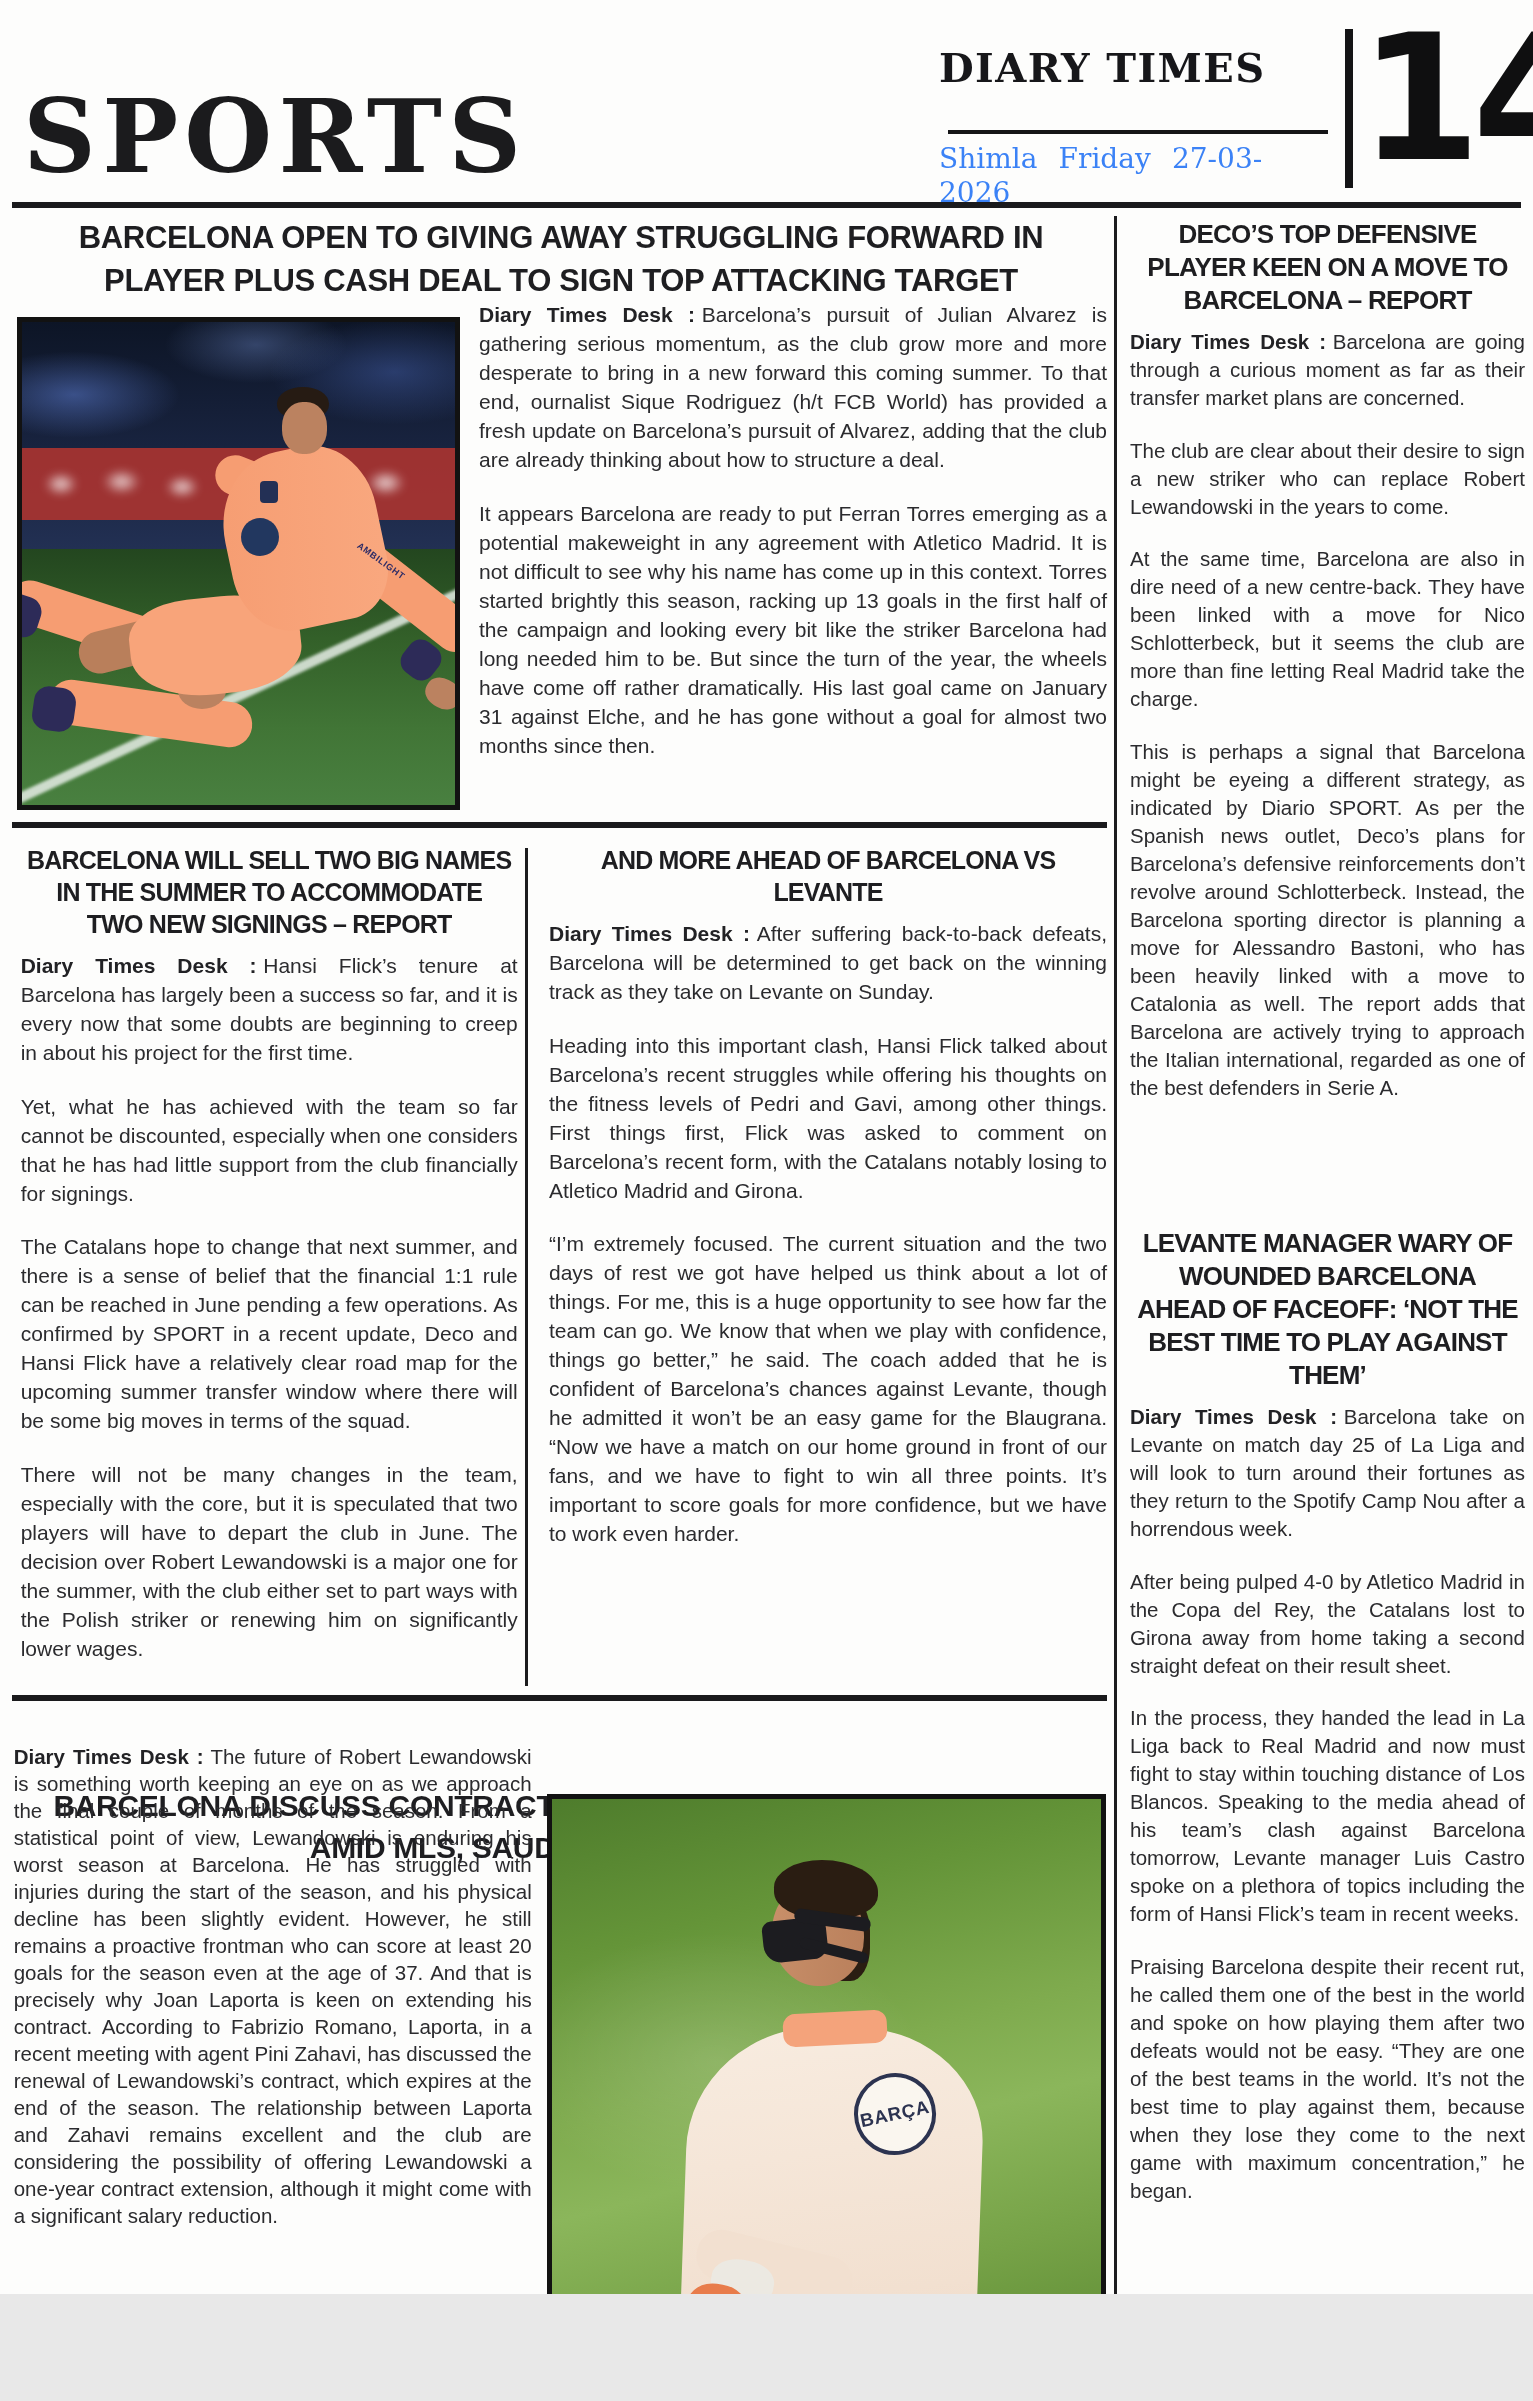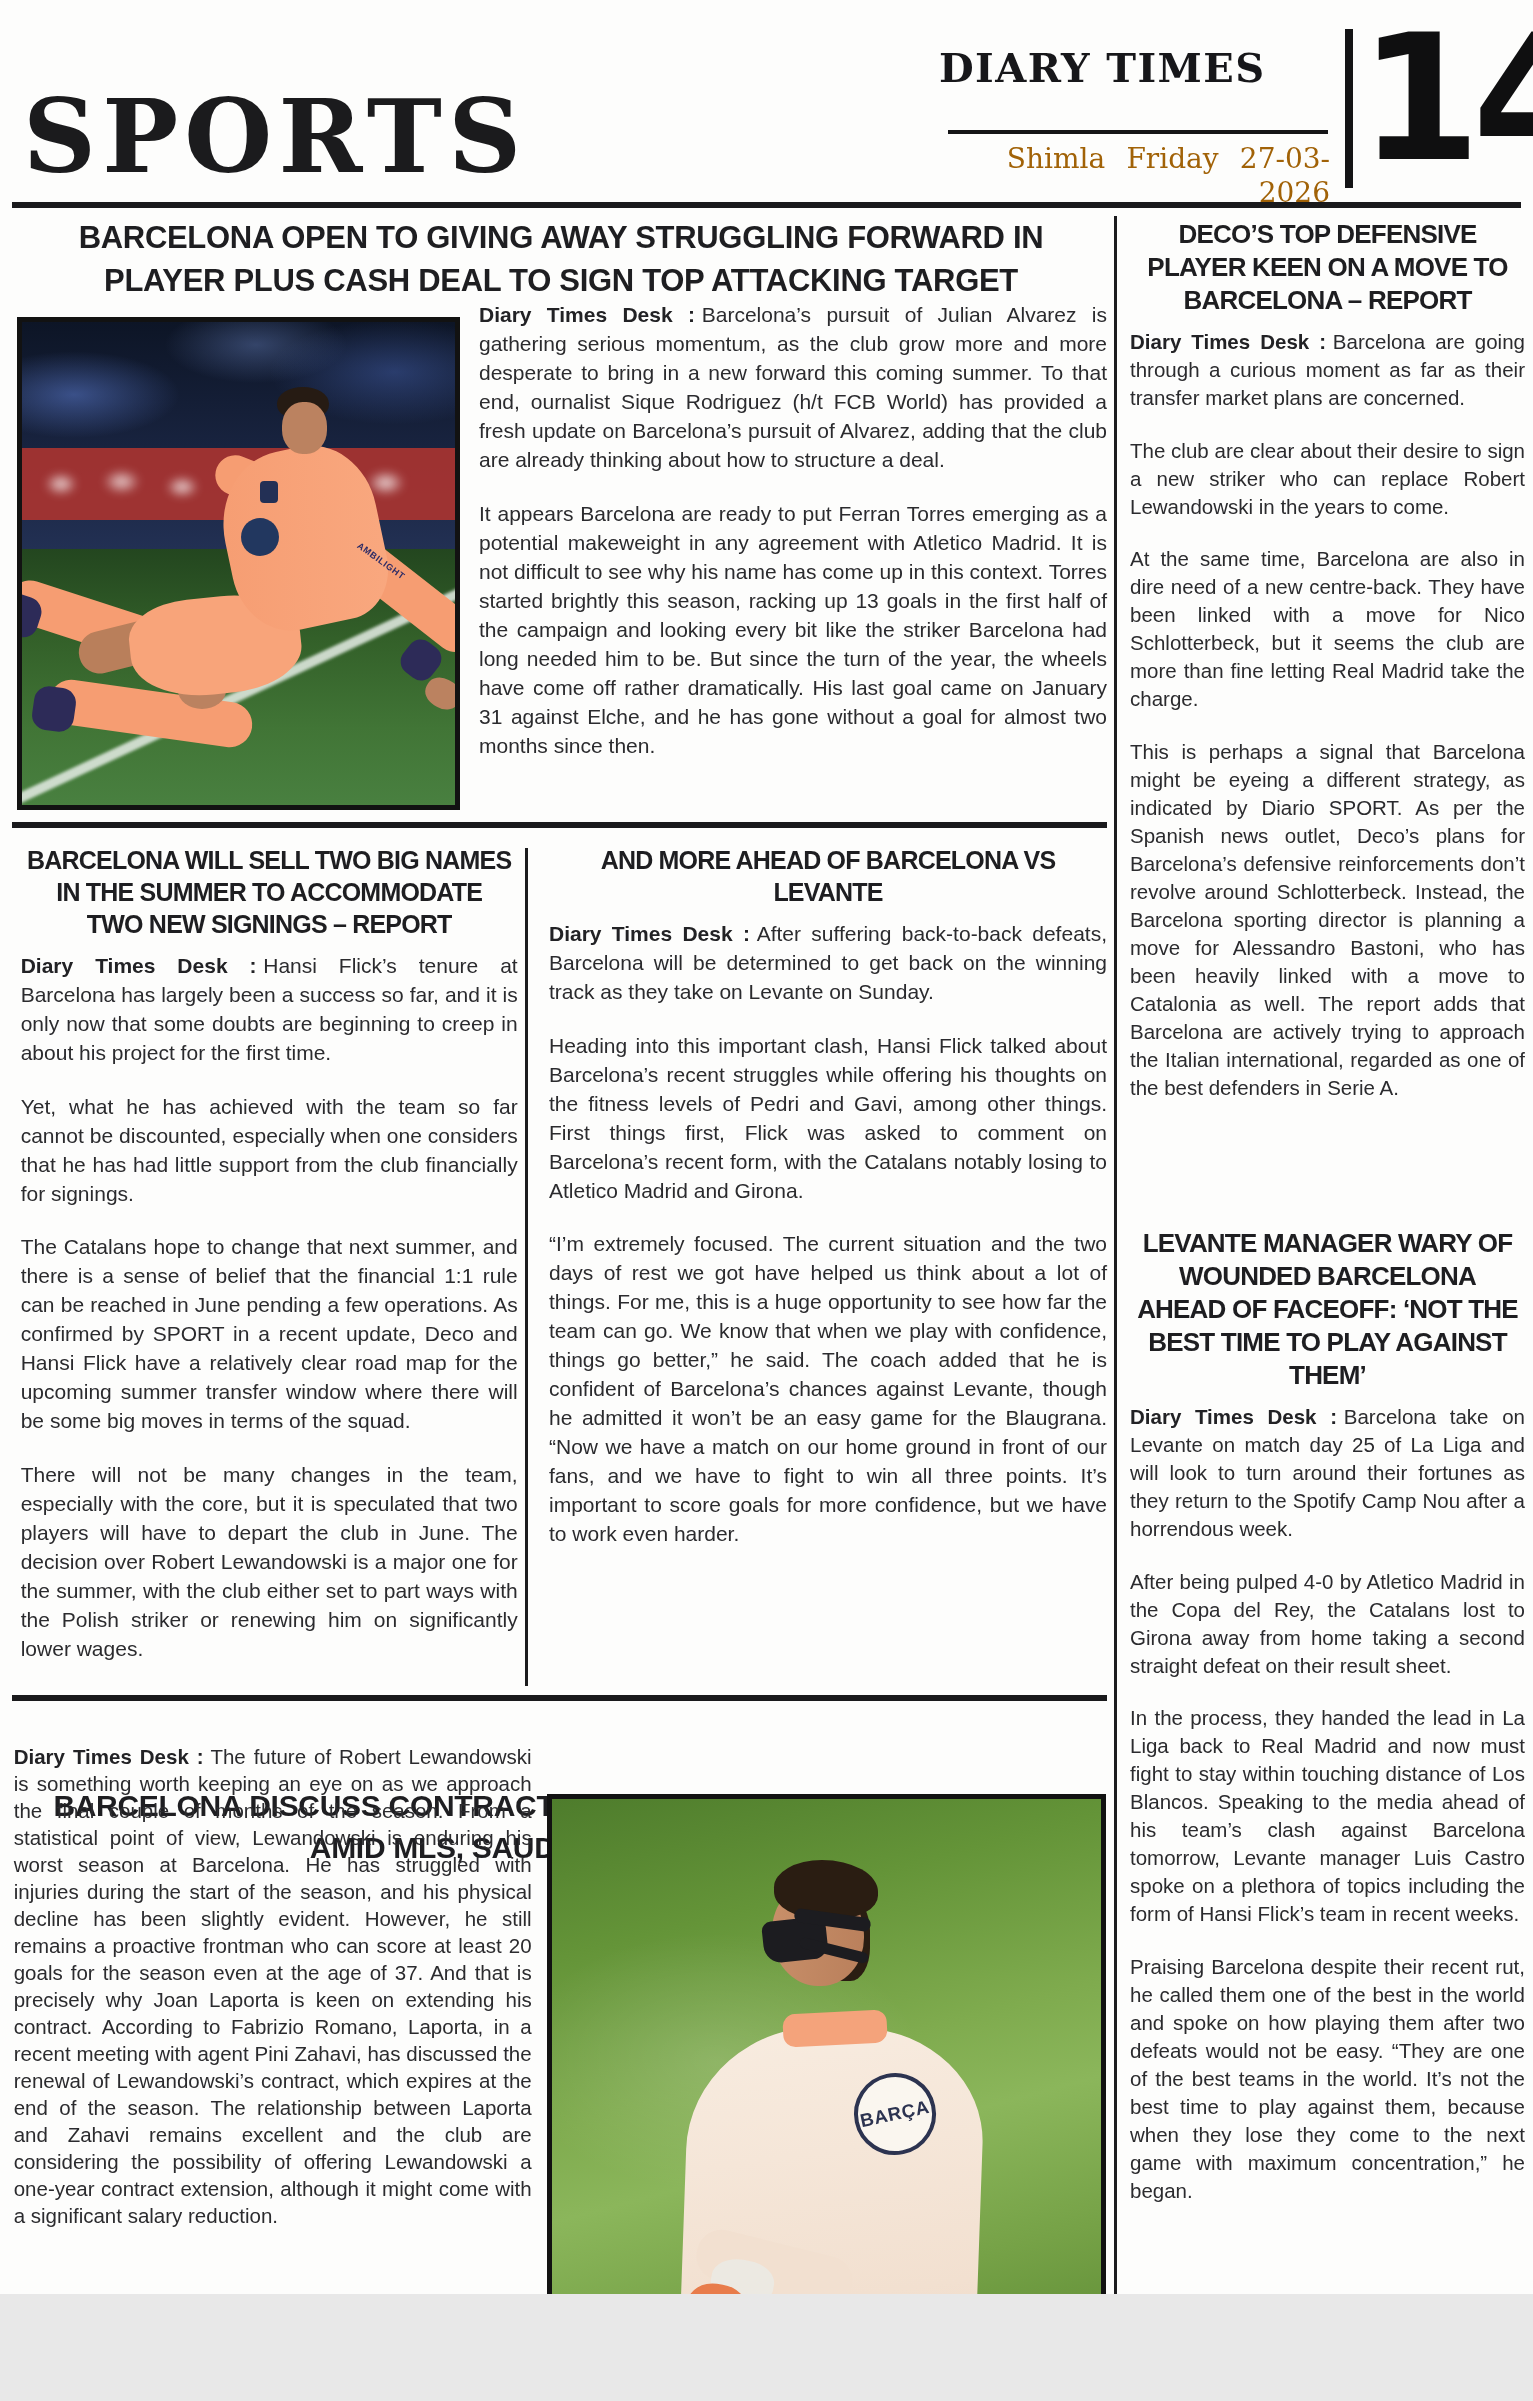--- a/index.html
+++ b/index.html
@@ -16,22 +16,22 @@
     left:23px; top:86px; font-family:"DejaVu Serif", serif;
     font-size:101px; line-height:1; font-weight:600; letter-spacing:6.2px; color:#1b1b1d;
   }
   .paper-name {
     left:939px; top:48px; width:391px; 
     font-family:"DejaVu Serif", serif; font-size:40px; line-height:1; font-weight:700;
     letter-spacing:1.4px; color:#17171a;
   }
   .paper-underline { left:948px; top:130px; width:380px; height:4.1px; background:#151517; }
   .dateline {
-    left:939px; top:142px; width:391px; text-align:right;
-    font-family:"DejaVu Serif", serif; font-size:28px; line-height:1.2; color:#a16207;
+    left:939px; top:142px; width:391px; text-align:left;
+    font-family:"DejaVu Serif", serif; font-size:28px; line-height:1.2; color:#3b82f6;
     word-spacing:12.3px;
   }
   .page-bar { left:1345px; top:29px; width:7.5px; height:159px; background:#141416; }
   .page-number {
     left:1359px; top:11px; font-family:"DejaVu Sans", sans-serif;
     font-size:175px; line-height:1; font-weight:800; letter-spacing:-8.2px; color:#0f0f10;
   }
   .rule { background:#1a1a1c; }
   .header-rule { left:12.3px; top:202px; width:1509px; height:5.5px; }
   .mid-rule { left:12.3px; top:822px; width:1095px; height:5.5px; }
@@ -193,21 +193,21 @@
     <p>It appears Barcelona are ready to put Ferran Torres emerging as a potential makeweight in any agreement with Atletico Madrid. It is not difficult to see why his name has come up in this context. Torres started brightly this season, racking up 13 goals in the first half of the campaign and looking every bit like the striker Barcelona had long needed him to be. But since the turn of the year, the wheels have come off rather dramatically. His last goal came on January 31 against Elche, and he has gone without a goal for almost two months since then.</p>
   </div>
 
   <div class="abs col-left">
     <div class="headline sub-headline">
       <div class="hl-line">BARCELONA WILL SELL TWO BIG NAMES</div>
       <div class="hl-line">IN THE SUMMER TO ACCOMMODATE</div>
       <div class="hl-line">TWO NEW SIGNINGS – REPORT</div>
     </div>
     <div class="body-copy col-body">
-      <p><b class="desk">Diary Times Desk :</b><span>Hansi Flick’s tenure at Barcelona has largely been a success so far, and it is only now that some doubts are beginning to creep in about his project for the first time.</span></p>
+      <p><b class="desk">Diary Times Desk :</b><span>Hansi Flick’s tenure at Barcelona has largely been a success so far, and it is every now that some doubts are beginning to creep in about his project for the first time.</span></p>
       <p>Yet, what he has achieved with the team so far cannot be discounted, especially when one considers that he has had little support from the club financially for signings.</p>
       <p>The Catalans hope to change that next summer, and there is a sense of belief that the financial 1:1 rule can be reached in June pending a few operations. As confirmed by SPORT in a recent update, Deco and Hansi Flick have a relatively clear road map for the upcoming summer transfer window where there will be some big moves in terms of the squad.</p>
       <p>There will not be many changes in the team, especially with the core, but it is speculated that two players will have to depart the club in June. The decision over Robert Lewandowski is a major one for the summer, with the club either set to part ways with the Polish striker or renewing him on significantly lower wages.</p>
     </div>
   </div>
 
   <div class="abs col-mid">
     <div class="headline sub-headline">
       <div class="hl-line">AND MORE AHEAD OF BARCELONA VS</div>
       <div class="hl-line">LEVANTE</div>

